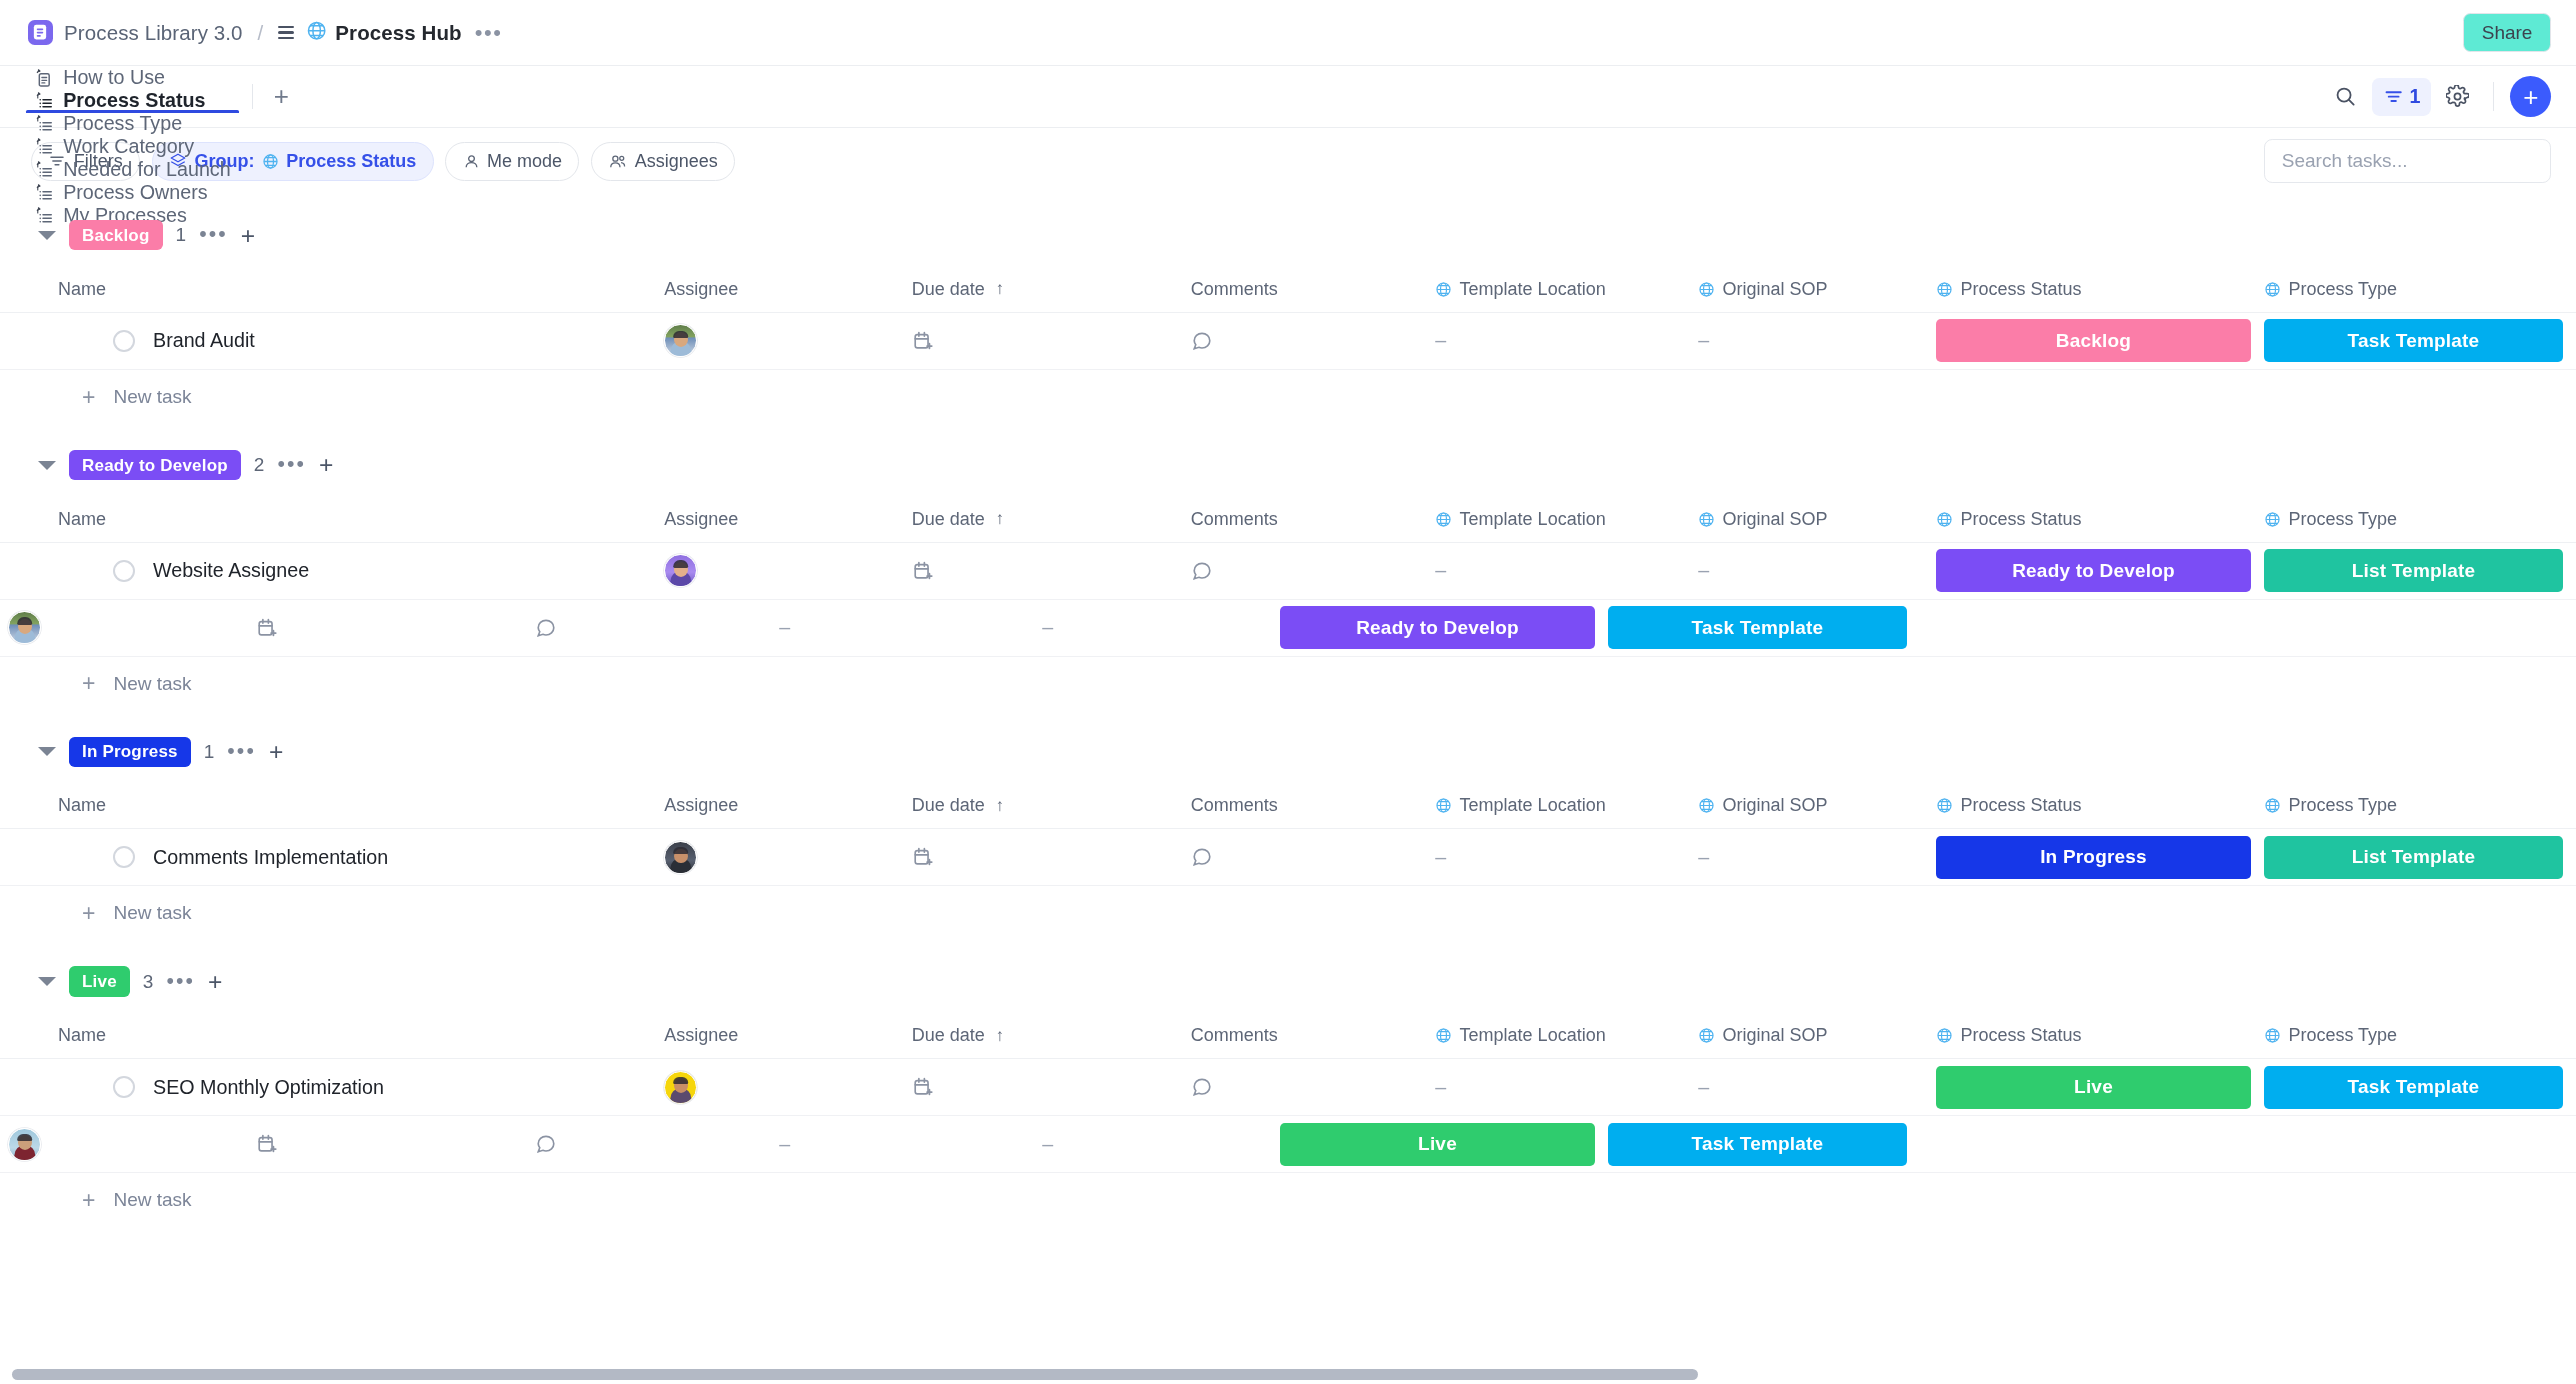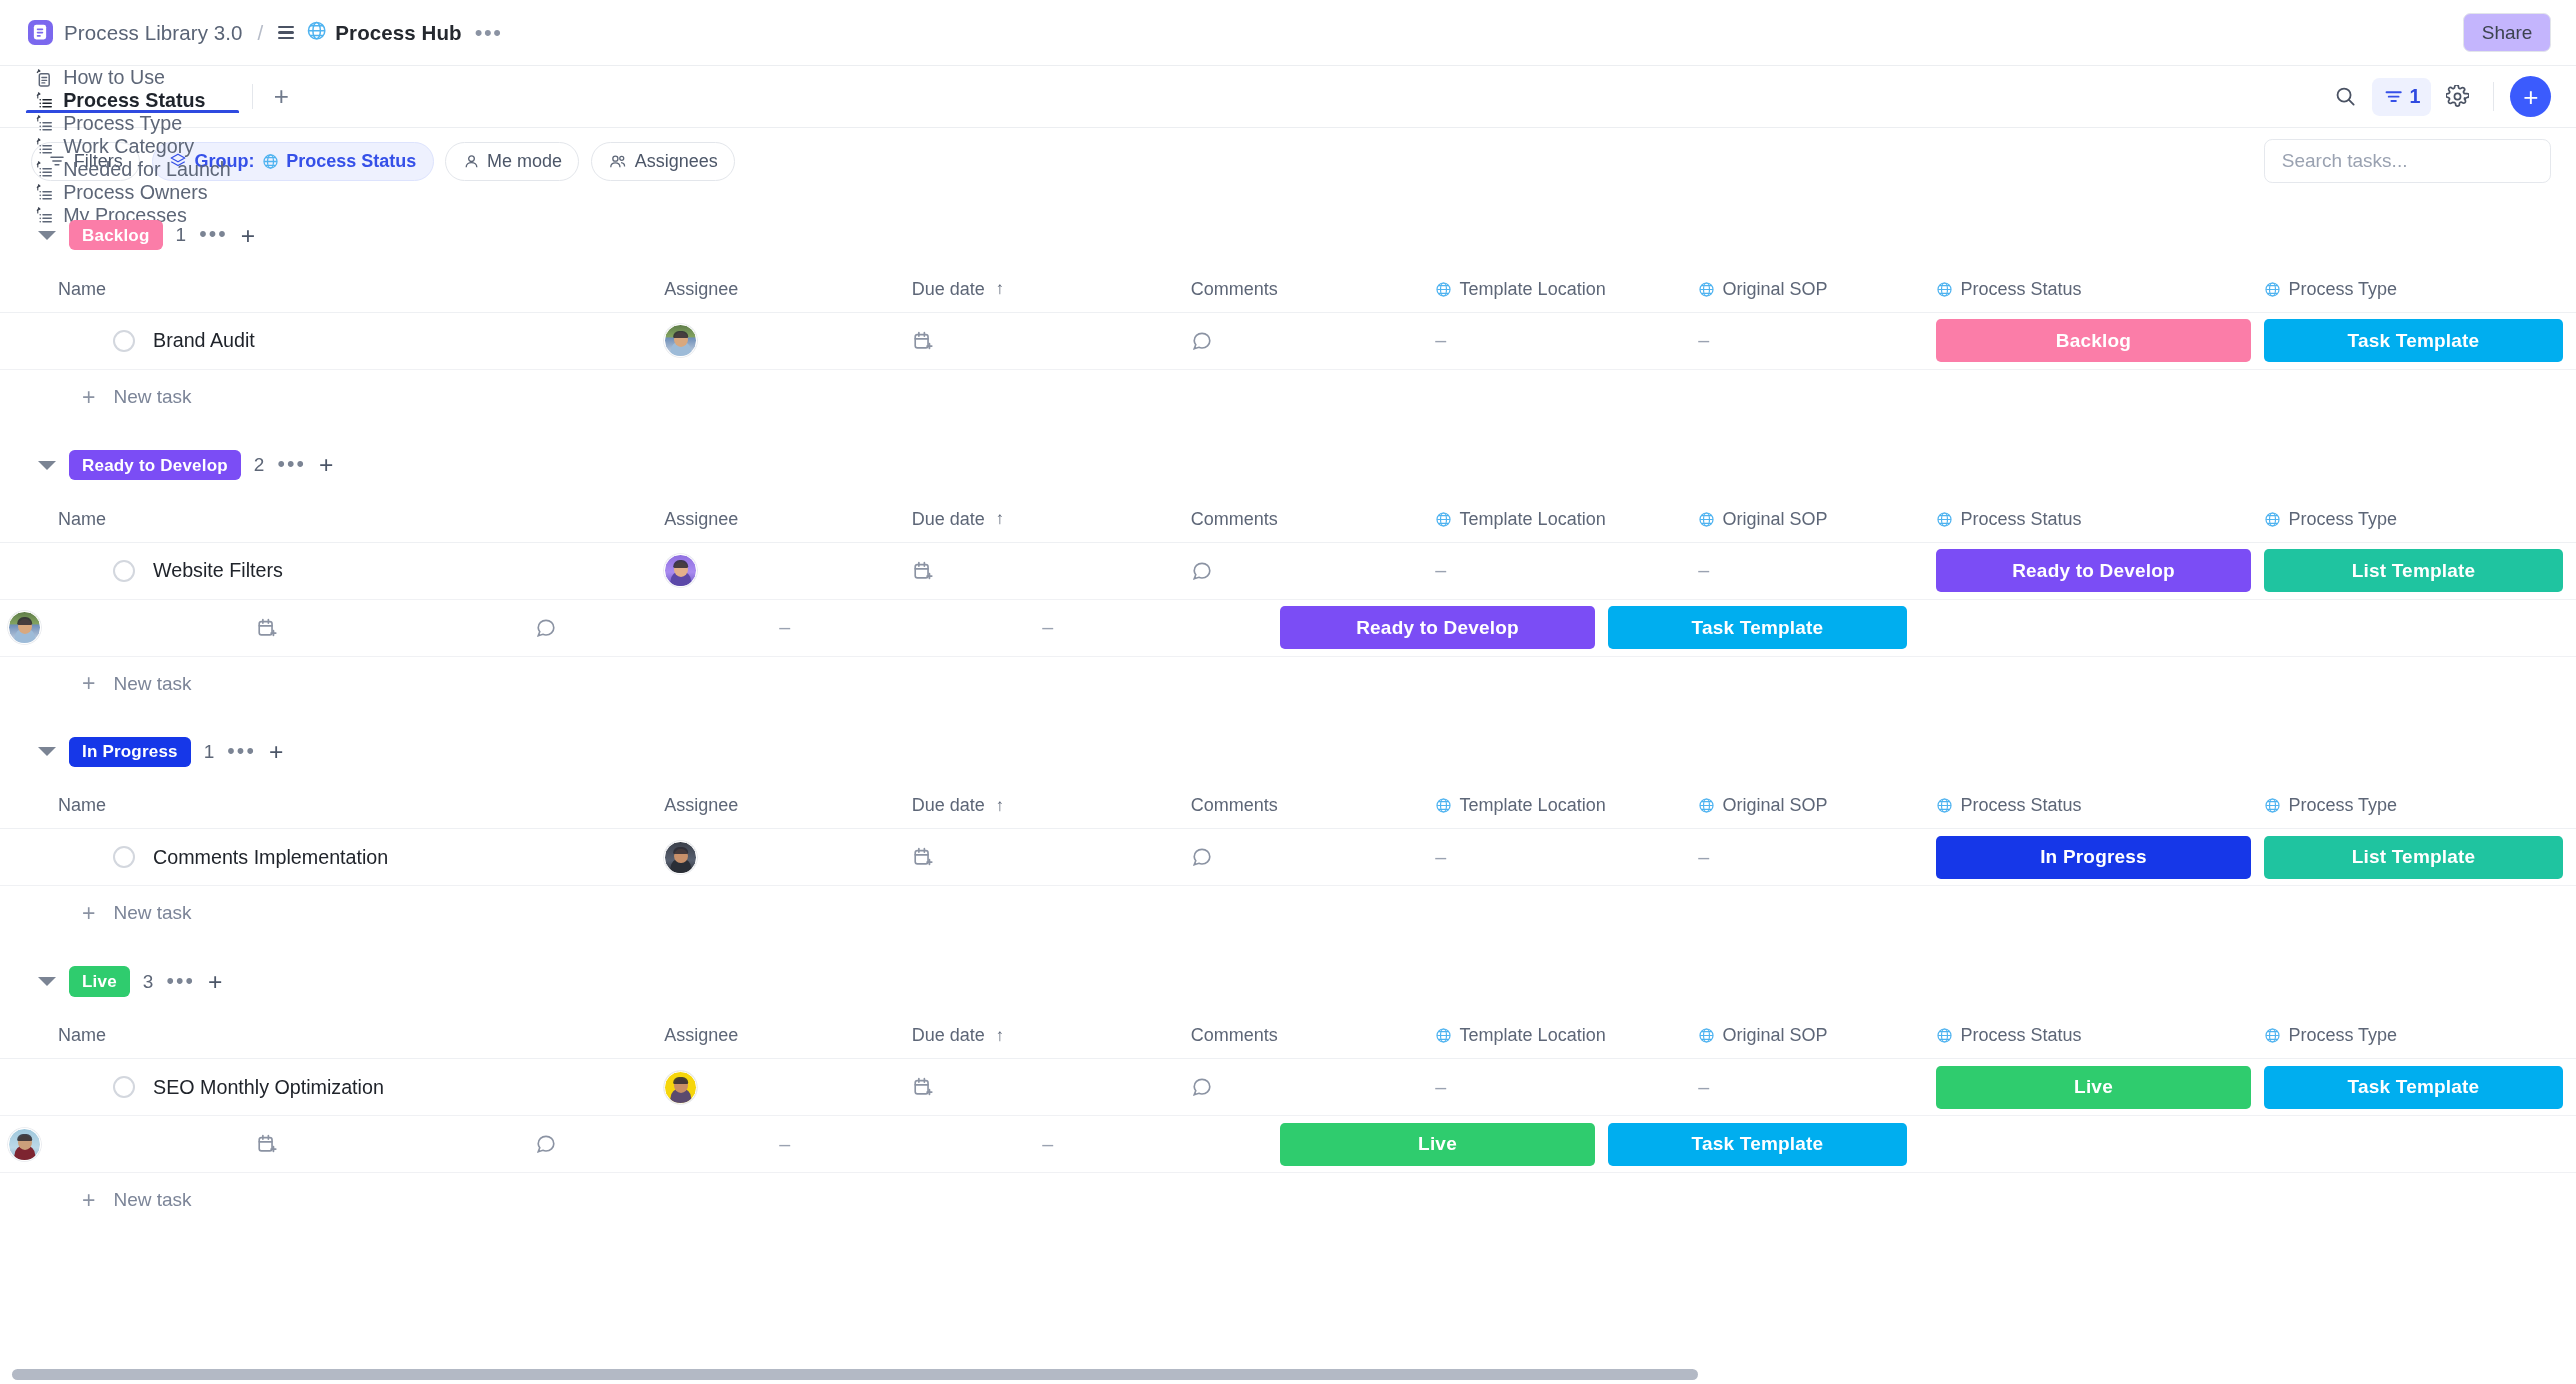--- a/index.html
+++ b/index.html
@@ -31,21 +31,21 @@
   .hamburger { display:flex; flex-direction:column; gap:3.3px; margin-right: 11.5px; }
   .hamburger i { display:block; width: 16.4px; height: 2.1px; background:#4a5263; border-radius:1.6px; }
   .globe-sm { margin-right: 8.2px; flex:none; }
   .crumb-strong { font-size: 20.5px; color: #25292f; font-weight: 600; letter-spacing: 0.1px; }
   .dots-h { color:#8b93a3; font-size: 22px; letter-spacing:1.6px; margin-left: 13px; line-height:.6; }
   .topbar-right { margin-left: auto; display:flex; align-items:center; gap: 14.8px; }
   .share-btn {
     border: 0.8px solid #e2e5ea; border-radius: 7.4px;
     height: 39px; padding: 0 18px;
     display:flex; align-items:center; justify-content:center;
-    font-size: 19px; color:#3c434f; background:#c4b5fd;
+    font-size: 19px; color:#3c434f; background:#5eead4;
   }
 
   
   .tabbar {
     height: 62px;
     display: flex; align-items: stretch;
     padding: 0 24.6px 0 19.7px;
     border-bottom: 0.8px solid #eceef1;
     background: #fff;
     position: relative;
@@ -540,21 +540,21 @@
                   <ellipse cx="12" cy="12" rx="4.2" ry="9.2"></ellipse>
                   <path d="M3 12h18M4.6 6.6h14.8M4.6 17.4h14.8"></path>
                 </svg>
               </span>
               <span>Process Type</span>
             </div>
           </div>
           <div class="row">
             <div class="cell c-name">
               <span class="check"></span>
-              <span class="tname">Website Filters</span>
+              <span class="tname">Website Assignee</span>
             </div>
             <div class="cell c-assg">
               <div class="avatar" style="background: linear-gradient(rgb(143, 111, 224) 0%, rgb(169, 139, 240) 55%, rgb(110, 89, 196) 100%);">
                 <div style="position:absolute;left:50%;top:52%;transform:translateX(-50%);width:21.3px;height:16.4px;border-radius:10.7px 10.7px 3.3px 3.3px;background:#5b48a8;"></div>
                 <div style="position:absolute;left:50%;top:22%;transform:translateX(-50%);width:14px;height:14.8px;border-radius:50%;background:#e2b08b;"></div>
                 <div style="position:absolute;left:50%;top:17%;transform:translateX(-50%);width:15.6px;height:7.4px;border-radius:7.4px 7.4px 1.6px 1.6px;background:#2d2a33;opacity:.85;"></div>
               </div>
             </div>
             <div class="cell c-due">
               <span style="display: flex;">

